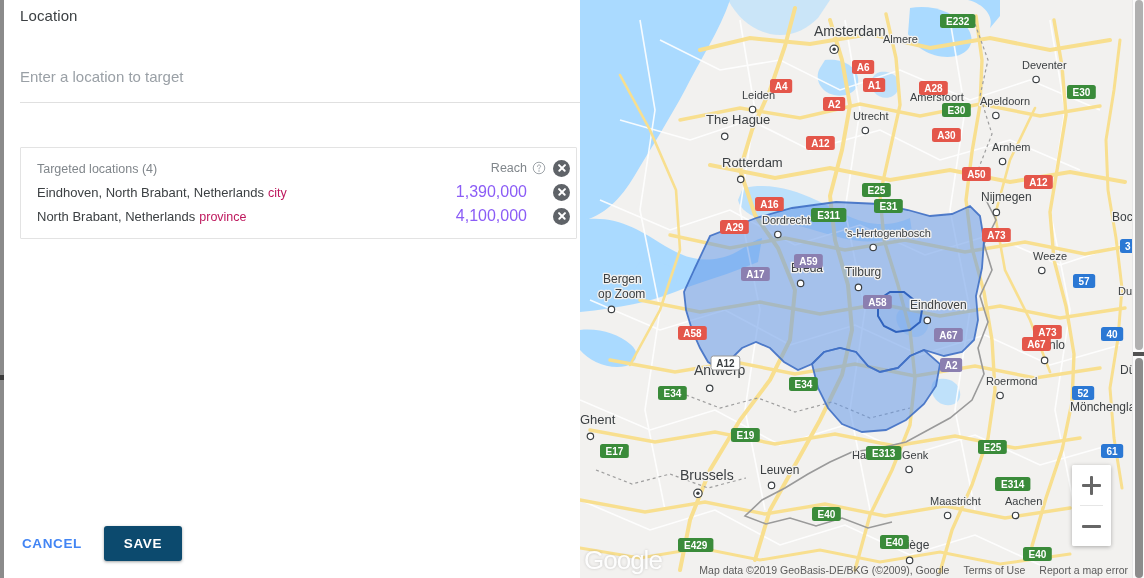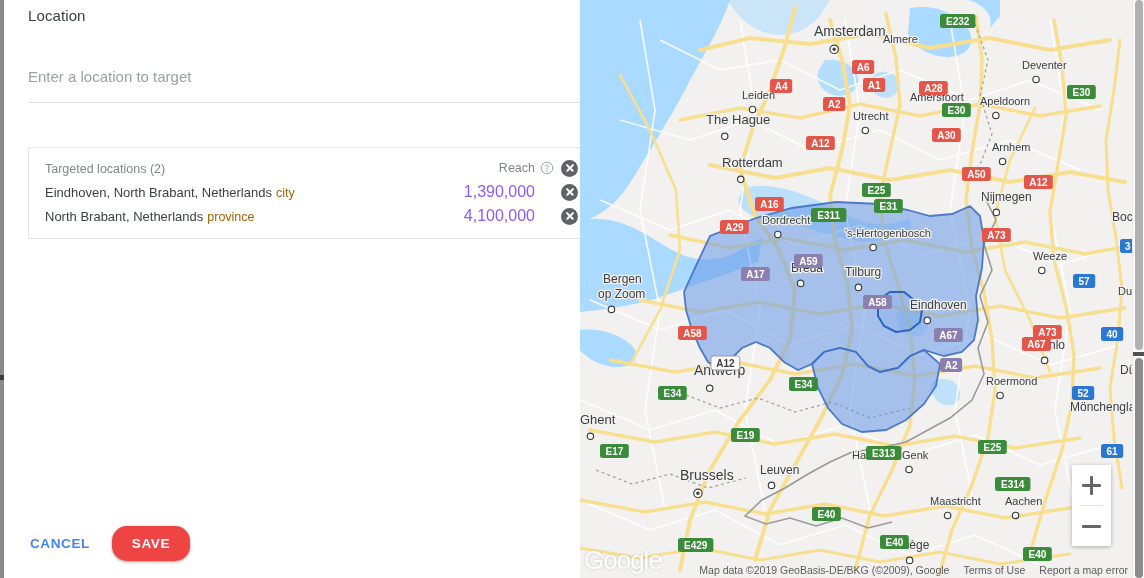--- a/index.html
+++ b/index.html
@@ -38,21 +38,21 @@
   .left-rail .seam {
     position: absolute;
     left: 0; top: 375px;
     width: 4px; height: 5px;
     background: #3c3c3c;
   }
 
   
   .panel {
     position: absolute;
-    left: 16px; top: 0;
+    left: 8px; top: 0;
     width: 456px; height: 578px;
     background: #fff;
     text-decoration: underline;
   }
   .panel-title {
     position: absolute;
     left: 12px; top: 7px;
     font-size: 15px;
     color: #3c4043;
     letter-spacing: .1px;
@@ -117,21 +117,21 @@
     width: 14px; height: 14px;
     display: inline-block;
     vertical-align: -2px;
   }
   .loc-name {
     font-size: 13px;
     color: #3c4043;
   }
   .loc-type {
     font-size: 12.5px;
-    color: #a16207;
+    color: #be185d;
     margin-left: 4px;
   }
   .reach-val {
     font-size: 16px;
     color: #8b5cf6;
     margin-right: 19px;
   }
   .x-btn {
     width: 17px; height: 17px;
     border-radius: 50%;
@@ -171,28 +171,28 @@
     border: 0;
     color: #4285f4;
     font-size: 13.5px;
     font-weight: bold;
     letter-spacing: .6px;
     padding: 9px 14px;
     cursor: pointer;
   }
   .btn-save {
     font-family: "Liberation Sans", sans-serif;
-    background: #ef4444;
+    background: #0c4a6e;
     border: 0;
     color: #fff;
     font-size: 13.5px;
     font-weight: bold;
     letter-spacing: .6px;
     padding: 10px 20px;
-    border-radius: 15px;
+    border-radius: 3px;
     margin-left: 8px;
     cursor: pointer;
     box-shadow: 0 1px 2px rgba(60,64,67,.30), 0 1px 3px 1px rgba(60,64,67,.15);
   }
 
   
   .map {
     position: absolute;
     left: 580px; top: 0;
     width: 552px; height: 578px;
@@ -299,21 +299,21 @@
     <div class="panel-title">Location</div>
 
     <div class="loc-input-wrap">
       <input class="loc-input" type="text" placeholder="Enter a location to target" style="">
     </div>
 
     <div class="targeted-box">
 
       <div class="trow">
         <div class="left-cell">
-          <span class="hdr-label">Targeted locations (2)</span>
+          <span class="hdr-label">Targeted locations (4)</span>
         </div>
         <div class="right-cell">
           <span class="reach-label">Reach</span>
           <span class="help-icon">
             <svg viewBox="0 0 16 16" width="14" height="14">
               <circle cx="8" cy="8" r="6.6" fill="none" stroke="#9aa0a6" stroke-width="1.1"></circle>
               <path d="M6.2 6.2c0-1 .85-1.7 1.85-1.7s1.8.65 1.8 1.6c0 .8-.5 1.2-1.1 1.6-.5.35-.72.6-.72 1.15v.25" fill="none" stroke="#9aa0a6" stroke-width="1.1" stroke-linecap="round"></path>
               <circle cx="8.02" cy="11.3" r=".85" fill="#9aa0a6"></circle>
             </svg>
           </span>

